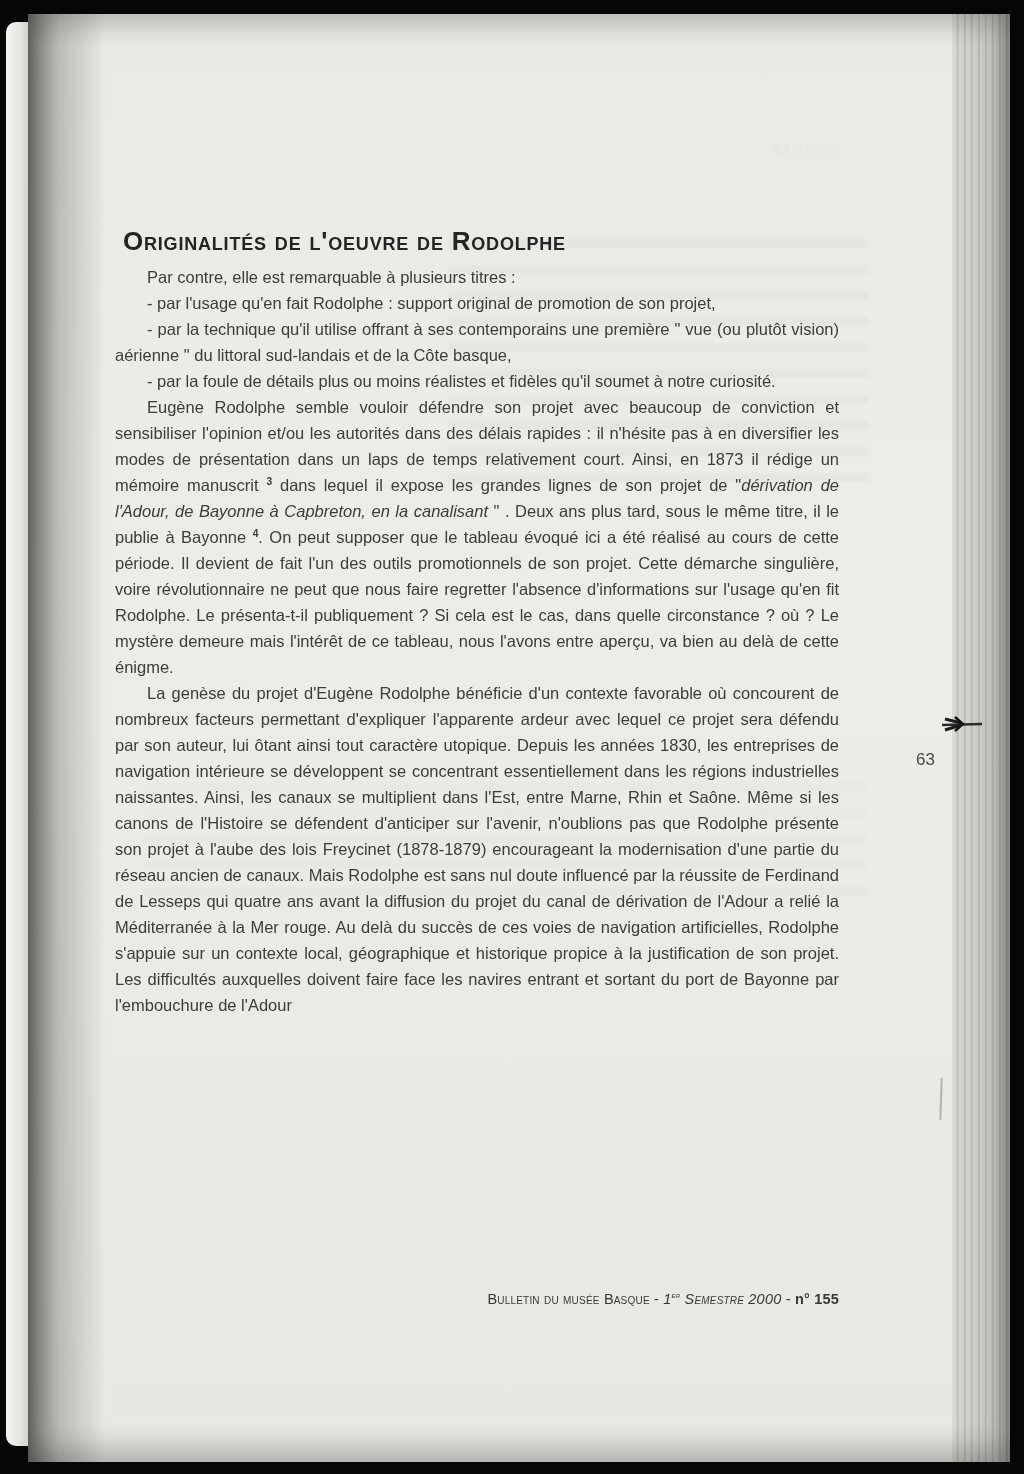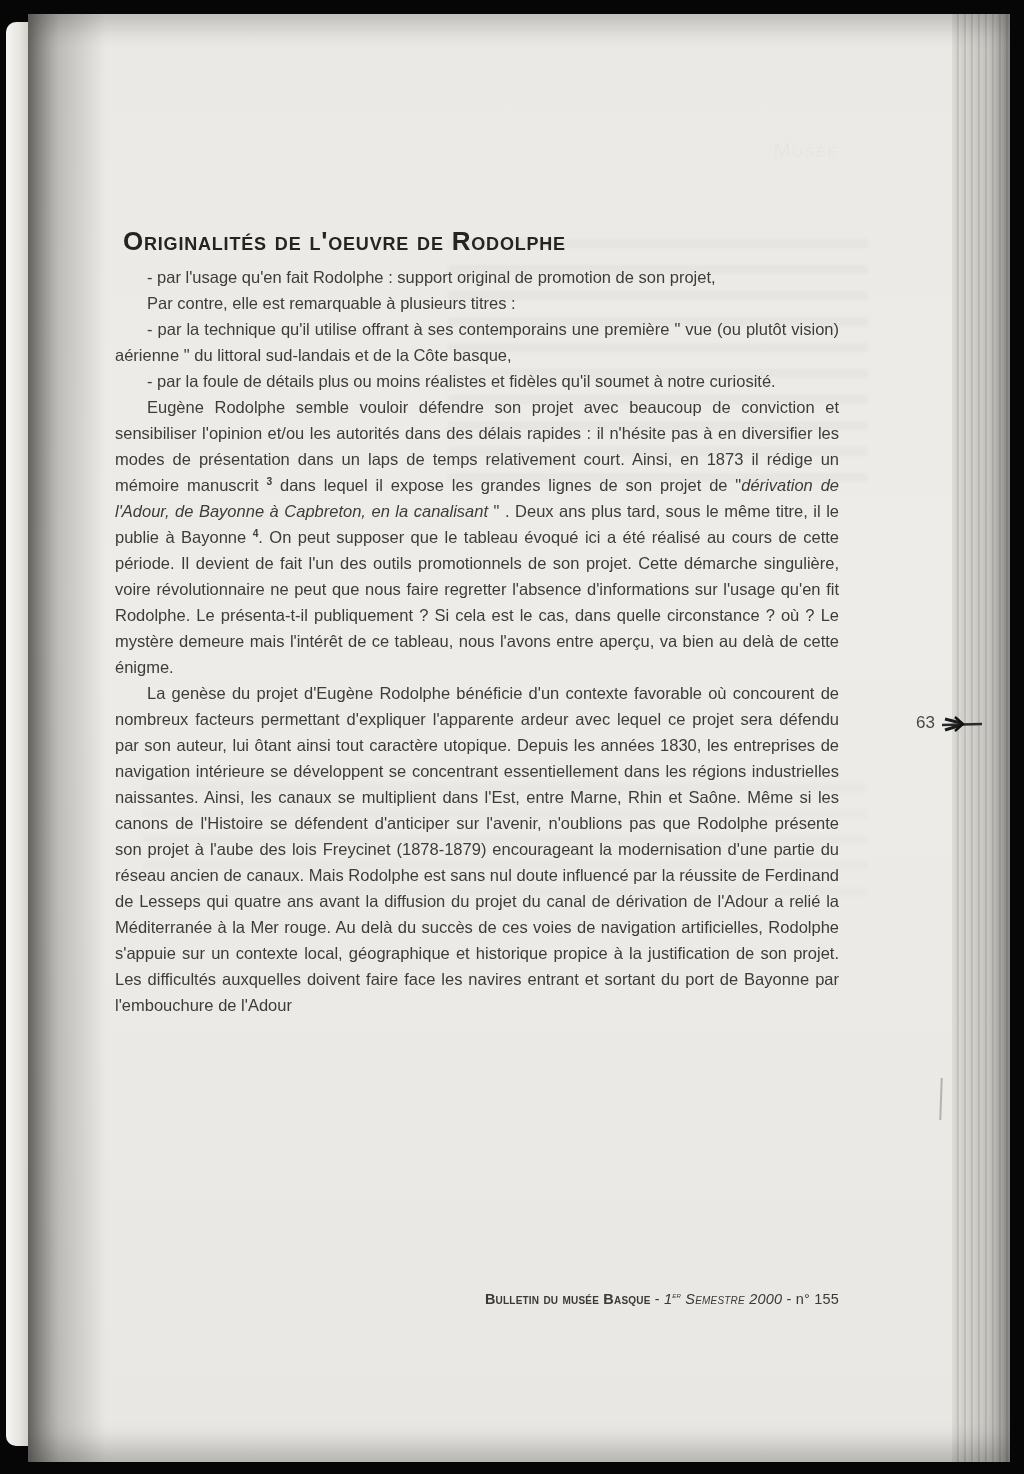--- a/index.html
+++ b/index.html
@@ -100,21 +100,21 @@
   }
   p.body-par em { font-style: italic; }
   sup.footnote {
     font-size: 0.62em;
     font-weight: bold;
     vertical-align: super;
     line-height: 0;
   }
   .page-num {
     position: absolute;
-    left: 916px; top: 713px;
+    left: 916px; top: 750px;
     font-size: 17px;
     color: #4a4948;
   }
   .binding-mark {
     position: absolute;
     left: 941px; top: 714px;
     width: 42px; height: 20px;
   }
   .edge-tick {
     position: absolute;
@@ -125,24 +125,24 @@
   }
   .footer {
     position: absolute;
     left: 115px; top: 1291px;
     width: 724px;
     text-align: right;
     font-size: 14.5px;
     color: #3a3938;
     letter-spacing: 0.2px;
   }
-  .f-journal { font-weight: bold; font-variant: small-caps; margin-left: 26px; }
+  .f-journal { font-weight: normal; font-variant: small-caps; margin-left: 26px; }
   .f-issue   { font-style: italic; font-variant: small-caps; }
   .f-issue sup { font-size: 0.62em; line-height: 0; }
-  .f-number  { font-weight: normal; }
+  .f-number  { font-weight: bold; }
 </style>
 </head>
 <body>
 
 <div class="scan">
 
   <div class="opposite-page-edge"></div>
 
   <div class="page">
     <div class="gutter-shadow"></div>
@@ -151,22 +151,22 @@
     <div class="ghost ghost-b"></div>
     <div class="page-vignette"></div>
   </div>
 
   <div class="content">
 
     <div class="kicker">Musée</div>
 
     <h1 class="section-heading heading-1">Originalités de l'oeuvre de Rodolphe</h1>
 
+    <p class="body-par">Par contre, elle est remarquable à plusieurs titres :</p>
     <p class="body-par">- par l'usage qu'en fait Rodolphe : support original de promotion de son projet,</p>
-    <p class="body-par">Par contre, elle est remarquable à plusieurs titres :</p>
     <p class="body-par">- par la technique qu'il utilise offrant à ses contemporains une première " vue (ou plutôt vision) aérienne " du littoral sud-landais et de la Côte basque,</p>
     <p class="body-par">- par la foule de détails plus ou moins réalistes et fidèles qu'il soumet à notre curiosité.</p>
 
     <p class="body-par"><span>Eugène Rodolphe semble vouloir défendre son projet avec beaucoup de conviction et sensibiliser l'opinion et/ou les autorités dans des délais rapides : il n'hésite pas à en diversifier les modes de présentation dans un laps de temps relativement court. Ainsi, en 1873 il rédige un mémoire manuscrit </span><sup class="footnote">3</sup><span> dans lequel il expose les grandes lignes de son projet de "</span><em>dérivation de l'Adour, de Bayonne à Capbreton, en la canalisant</em><span> " . Deux ans plus tard, sous le même titre, il le publie à Bayonne </span><sup class="footnote">4</sup><span>. On peut supposer que le tableau évoqué ici a été réalisé au cours de cette période. Il devient de fait l'un des outils promotionnels de son projet. Cette démarche singulière, voire révolutionnaire ne peut que nous faire regretter l'absence d'informations sur l'usage qu'en fit Rodolphe. Le présenta-t-il publiquement ? Si cela est le cas, dans quelle circonstance ? où ? Le mystère demeure mais l'intérêt de ce tableau, nous l'avons entre aperçu, va bien au delà de cette énigme.</span></p>
 
 
     <p class="body-par">La genèse du projet d'Eugène Rodolphe bénéficie d'un contexte favorable où concourent de nombreux facteurs permettant d'expliquer l'apparente ardeur avec lequel ce projet sera défendu par son auteur, lui ôtant ainsi tout caractère utopique. Depuis les années 1830, les entreprises de navigation intérieure se développent se concentrant essentiellement dans les régions industrielles naissantes. Ainsi, les canaux se multiplient dans l'Est, entre Marne, Rhin et Saône. Même si les canons de l'Histoire se défendent d'anticiper sur l'avenir, n'oublions pas que Rodolphe présente son projet à l'aube des lois Freycinet (1878-1879) encourageant la modernisation d'une partie du réseau ancien de canaux. Mais Rodolphe est sans nul doute influencé par la réussite de Ferdinand de Lesseps qui quatre ans avant la diffusion du projet du canal de dérivation de l'Adour a relié la Méditerranée à la Mer rouge. Au delà du succès de ces voies de navigation artificielles, Rodolphe s'appuie sur un contexte local, géographique et historique propice à la justification de son projet. Les difficultés auxquelles doivent faire face les navires entrant et sortant du port de Bayonne par l'embouchure de l'Adour</p>
 
   </div>
 

